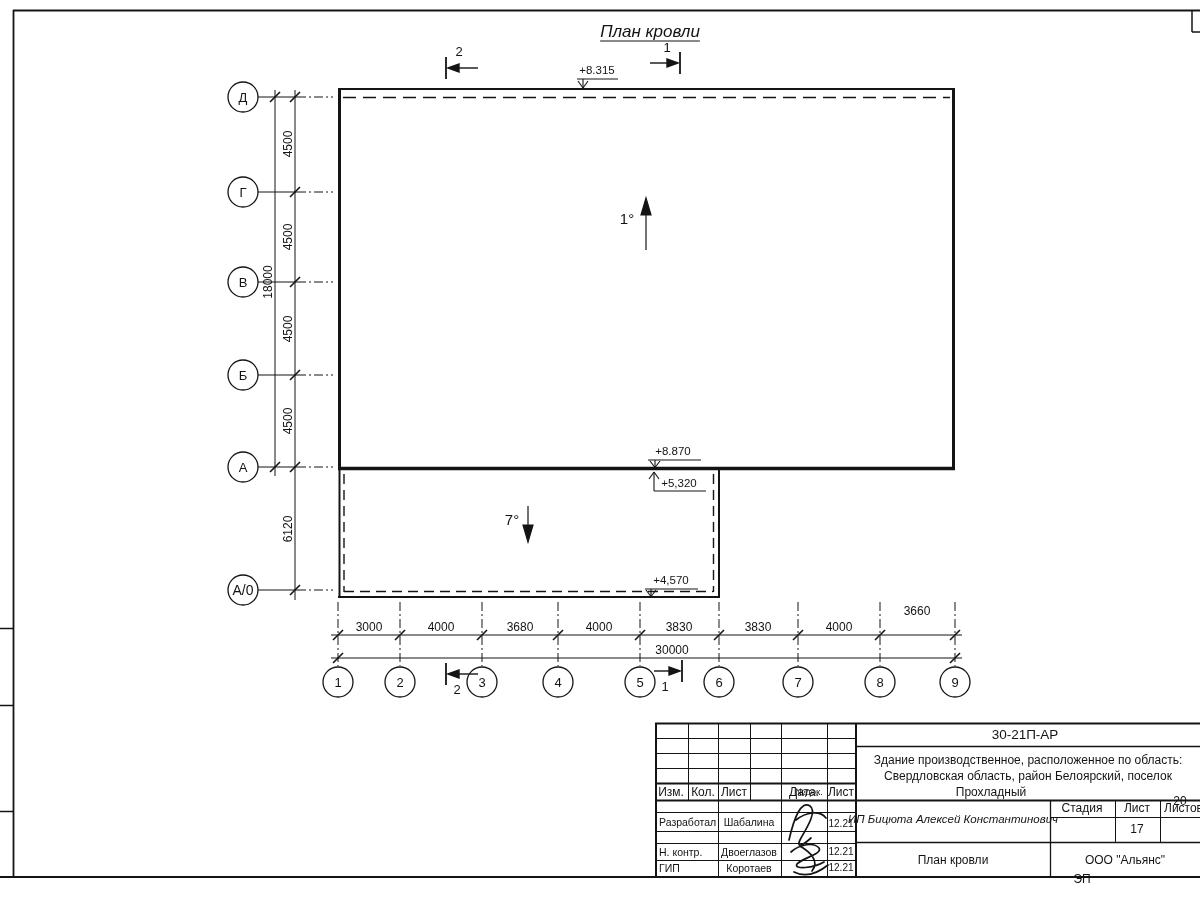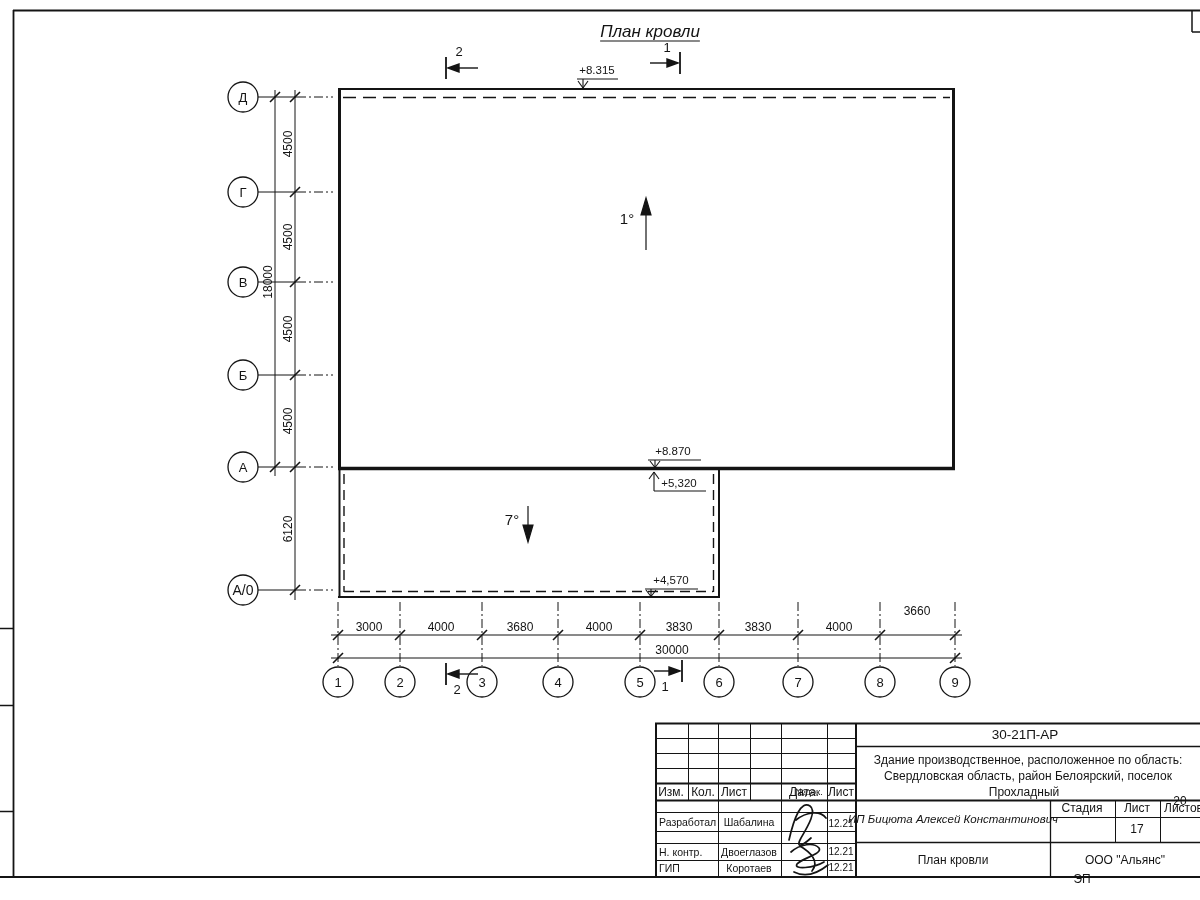--- a/index.html
+++ b/index.html
@@ -278,21 +278,21 @@
 <div class="t dim" style="left:599px;top:627px">4000</div>
 <div class="t dim" style="left:679px;top:627px">3830</div>
 <div class="t dim" style="left:758px;top:627px">3830</div>
 <div class="t dim" style="left:839px;top:627px">4000</div>
 <div class="t dim" style="left:917px;top:611px">3660</div>
 <div class="t dim" style="left:672px;top:650px">30000</div>
 
 <div class="t tb-big" style="left:1025px;top:735px">30-21П-АР</div>
 <div class="t tb" style="left:1028px;top:760px">Здание производственное, расположенное по область:</div>
 <div class="t tb" style="left:1028px;top:776px">Свердловская область, район Белоярский, поселок</div>
-<div class="t tb" style="left:1024px;top:792px">Прохладный</div>
+<div class="t tb" style="left:991px;top:792px">Прохладный</div>
 
 <div class="t tb" style="left:671px;top:792px">Изм.</div>
 <div class="t tb" style="left:703px;top:792px">Кол.</div>
 <div class="t tb" style="left:734px;top:792px">Лист</div>
 <div class="t tb-xs" style="left:809px;top:792px">№док.</div>
 <div class="t tb" style="left:804px;top:792px">Дата.</div>
 <div class="t tb" style="left:841px;top:792px">Лист</div>
 
 <div class="t tb-sm la" style="left:659px;top:822px">Разработал</div>
 <div class="t tb-sm" style="left:749px;top:822px">Шабалина</div>

